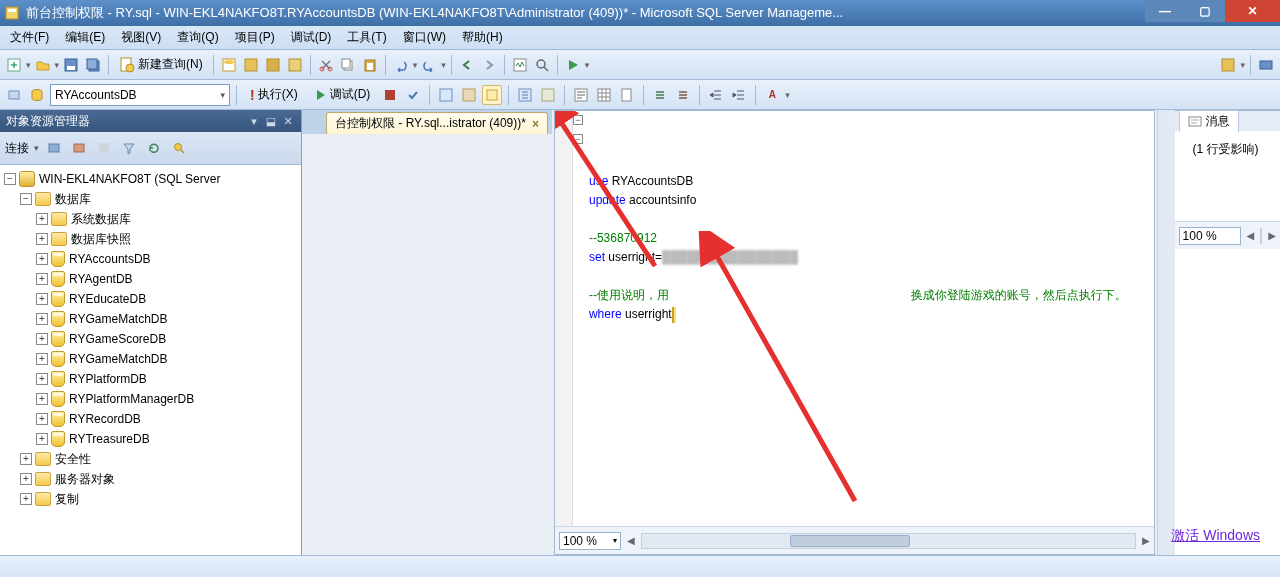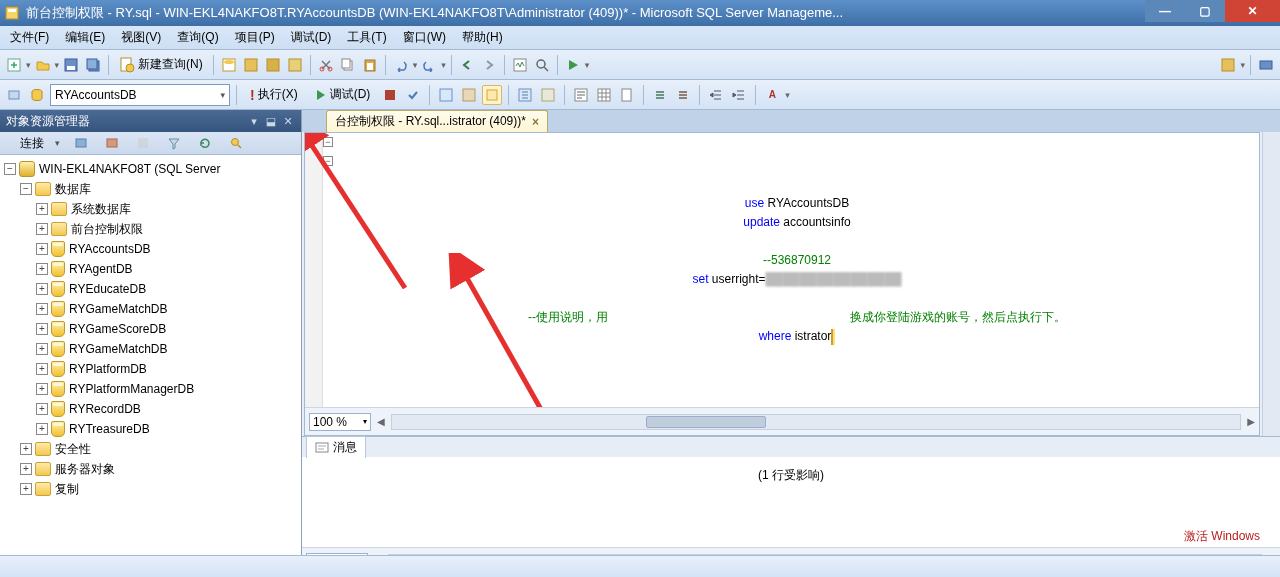--- a/index.html
+++ b/index.html
@@ -21,30 +21,30 @@
 .newquery{display:flex;align-items:center;gap:3px;padding:2px 5px;}
 .toolbar2{background:linear-gradient(#e8f0fb,#d4e3f5);border-bottom:1px solid #a4b9d4;display:flex;align-items:center;padding:2px 4px;gap:3px;height:30px;}
 .dbselect{height:22px;width:180px;border:1px solid #7a9cc4;background:#fff;padding:0 4px;display:flex;align-items:center;justify-content:space-between;}
 .execbtn{display:flex;align-items:center;gap:3px;padding:2px 6px;border:1px solid transparent;}
 .execbtn .red{color:#b03020;font-weight:bold;}
 .workarea{flex:1;display:flex;overflow:hidden;}
 .explorer{width:302px;background:#f4f8fd;border-right:1px solid #8a9fb8;display:flex;flex-direction:column;}
 .panetitle{height:22px;background:linear-gradient(#4a6a94,#35557f);color:#fff;display:flex;align-items:center;padding:4px 6px;justify-content:space-between;}
 .panetitle .ctrls{display:flex;gap:3px;}
 .pctrl{width:14px;height:14px;color:#cbd8e8;display:flex;align-items:center;justify-content:center;font-size:11px;}
-.connbar{height:23px;background:linear-gradient(#dbe6f4,#cad9ed);border-bottom:1px solid #a4b9d4;display:flex;align-items:center;padding:0 20px;gap:11px;}
+.connbar{height:33px;background:linear-gradient(#dbe6f4,#cad9ed);border-bottom:1px solid #a4b9d4;display:flex;align-items:center;padding:0 5px;gap:5px;}
 .tree{flex:1;overflow:auto;background:#fff;padding:4px 2px;}
 .tnode{display:flex;align-items:center;height:20px;white-space:nowrap;}
 .texp{width:12px;height:12px;border:1px solid #888;display:flex;align-items:center;justify-content:center;font-size:10px;margin-right:3px;color:#444;background:#fff;line-height:1;}
 .tspacer{display:inline-block;}
 .folder-icon{width:16px;height:14px;background:linear-gradient(#ffe9a8,#f3c94e);border:1px solid #cba33a;border-radius:2px;margin-right:4px;}
 .db-icon{width:14px;height:16px;background:linear-gradient(#fff0a8,#f0c02f);border:1px solid #c39a2a;border-radius:2px 2px 5px 5px;margin-right:4px;position:relative;}
 .db-icon::before{content:"";position:absolute;top:1px;left:1px;right:1px;height:3px;background:#fff8d8;border-radius:2px;}
 .srv-icon{width:16px;height:16px;background:linear-gradient(#fff0a8,#e0b030);border:1px solid #b9932c;border-radius:3px;margin-right:4px;}
-.editor{flex:1;display:flex;flex-direction:column;background:#e9eef5;text-align:center;}
+.editor{flex:1;display:flex;flex-direction:row;background:#e9eef5;}
 .tabstrip{height:24px;background:#bfd2e8;display:flex;align-items:flex-end;padding:0 4px;}
 .tab{height:22px;background:linear-gradient(#fffcee,#fdf5d3);border:1px solid #b8a96a;border-bottom:none;border-radius:3px 3px 0 0;padding:0 8px;display:flex;align-items:center;gap:6px;margin-left:20px;}
 .tab .x{color:#8a7a3a;font-weight:bold;}
 .codewrap{flex:1;background:#fff;border:1px solid #a4b9d4;margin:0 2px;display:flex;flex-direction:column;position:relative;}
 .codearea{flex:1;font-family:Consolas,"Courier New",monospace;font-size:13px;padding:4px 4px 4px 24px;line-height:19px;position:relative;white-space:pre;overflow:hidden;}
 .gutter{position:absolute;left:0;top:0;bottom:0;width:18px;background:#f2f2f2;border-right:1px solid #ddd;}
 .outline{position:absolute;left:18px;top:4px;width:12px;}
 .om{width:10px;height:10px;border:1px solid #888;font-size:9px;display:flex;align-items:center;justify-content:center;color:#555;margin-bottom:9px;background:#fff;}
 .kw{color:#0000ff;}
 .cm{color:#008000;}
@@ -52,21 +52,21 @@
 .arrow{position:absolute;pointer-events:none;}
 .zoombar{height:28px;background:#eef3fa;border-top:1px solid #ccd6e4;display:flex;align-items:center;padding:0 4px;gap:6px;}
 .zoomsel{width:62px;height:18px;border:1px solid #9bb2ce;background:#fff;display:flex;align-items:center;justify-content:space-between;padding:0 3px;font-size:11px;}
 .hscroll{flex:1;height:16px;background:#e3e9f2;border:1px solid #c4d0e0;position:relative;}
 .hscroll .thumb{position:absolute;top:1px;bottom:1px;left:30%;width:120px;background:#c0cddd;border:1px solid #9aaecb;border-radius:2px;}
 .msgpane{border-top:1px solid #a4b9d4;background:#fff;display:flex;flex-direction:column;}
 .msgtab{height:20px;background:#e6edf7;display:flex;align-items:center;padding:2px 4px;}
 .msgtabbtn{background:#fff;border:1px solid #bcc9db;border-bottom:none;padding:2px 8px;display:flex;align-items:center;gap:4px;}
 .msgbody{padding:10px 18px;height:90px;font-size:12px;}
 .statusbar{height:22px;background:linear-gradient(#e8f0fb,#d4e3f5);border-top:1px solid #a4b9d4;display:flex;align-items:center;padding:0 6px;justify-content:space-between;color:#666;}
-.watermark{position:absolute;right:20px;bottom:32px;color:#b91c1c;font-size:12px;pointer-events:none;}
+.watermark{position:absolute;right:20px;bottom:32px;color:#6d28d9;font-size:14px;pointer-events:none;text-decoration:underline;}
 .scrolly{width:18px;background:#e3e9f2;border-left:1px solid #c4d0e0;}
 svg{display:block;}
 </style>
 </head>
 <body>
 
 <div class="window">
  <div class="titlebar">
   <span class="icon">
    <svg width="16" height="16">
@@ -403,21 +403,21 @@
     <div class="tnode">
             <span class="tspacer" style="width:34px"></span>
             <span class="texp">+</span>
             <span class="folder-icon"></span>
             <span>系统数据库</span>
           </div>
     <div class="tnode">
             <span class="tspacer" style="width:34px"></span>
             <span class="texp">+</span>
             <span class="folder-icon"></span>
-            <span>前台控制权限</span>
+            <span>数据库快照</span>
           </div>
     <div class="tnode">
             <span class="tspacer" style="width:34px"></span>
             <span class="texp">+</span>
             <span class="db-icon"></span>
             <span>RYAccountsDB</span>
           </div>
     <div class="tnode">
             <span class="tspacer" style="width:34px"></span>
             <span class="texp">+</span>
@@ -505,21 +505,21 @@
      <div class="codearea">
       <div class="gutter"></div>
       <div class="outline"><div class="om">−</div><div class="om">−</div></div>
 <span style="margin-left:10px"></span><span class="kw">use</span><span> RYAccountsDB</span>
 <span style="margin-left:10px"></span><span class="kw">update</span><span> accountsinfo</span>
 
 <span style="margin-left:10px"></span><span class="cm">--536870912</span>
 <span style="margin-left:10px"></span><span class="kw">set</span><span> userright=</span><span class="blur">████████████████</span>
 
 <span style="margin-left:10px"></span><span class="cm">--使用说明，用</span>                               <span class="cm">换成你登陆游戏的账号，然后点执行下。</span>
-<span style="margin-left:10px"></span><span class="kw">where</span><span> istrator</span><span style="display:inline-block;width:4px;height:16px;background:#ffe070;border-left:2px solid #c8a030;vertical-align:middle"></span>
+<span style="margin-left:10px"></span><span class="kw">where</span><span> userright</span><span style="display:inline-block;width:4px;height:16px;background:#ffe070;border-left:2px solid #c8a030;vertical-align:middle"></span>
       <svg class="arrow" style="left:-10px;top:-5px" width="130" height="170">
                 <defs>
                   <marker id="ah1" markerWidth="8" markerHeight="8" refX="2" refY="4" orient="auto">
                     <path d="M0 0L8 4L0 8z" fill="#e63030"></path>
                   </marker>
                 </defs>
                 <path d="M110 160 L12 10" stroke="#e63030" stroke-width="5" marker-end="url(#ah1)"></path>
               </svg>
       <svg class="arrow" style="left:140px;top:120px" width="180" height="280">
                 <defs>

